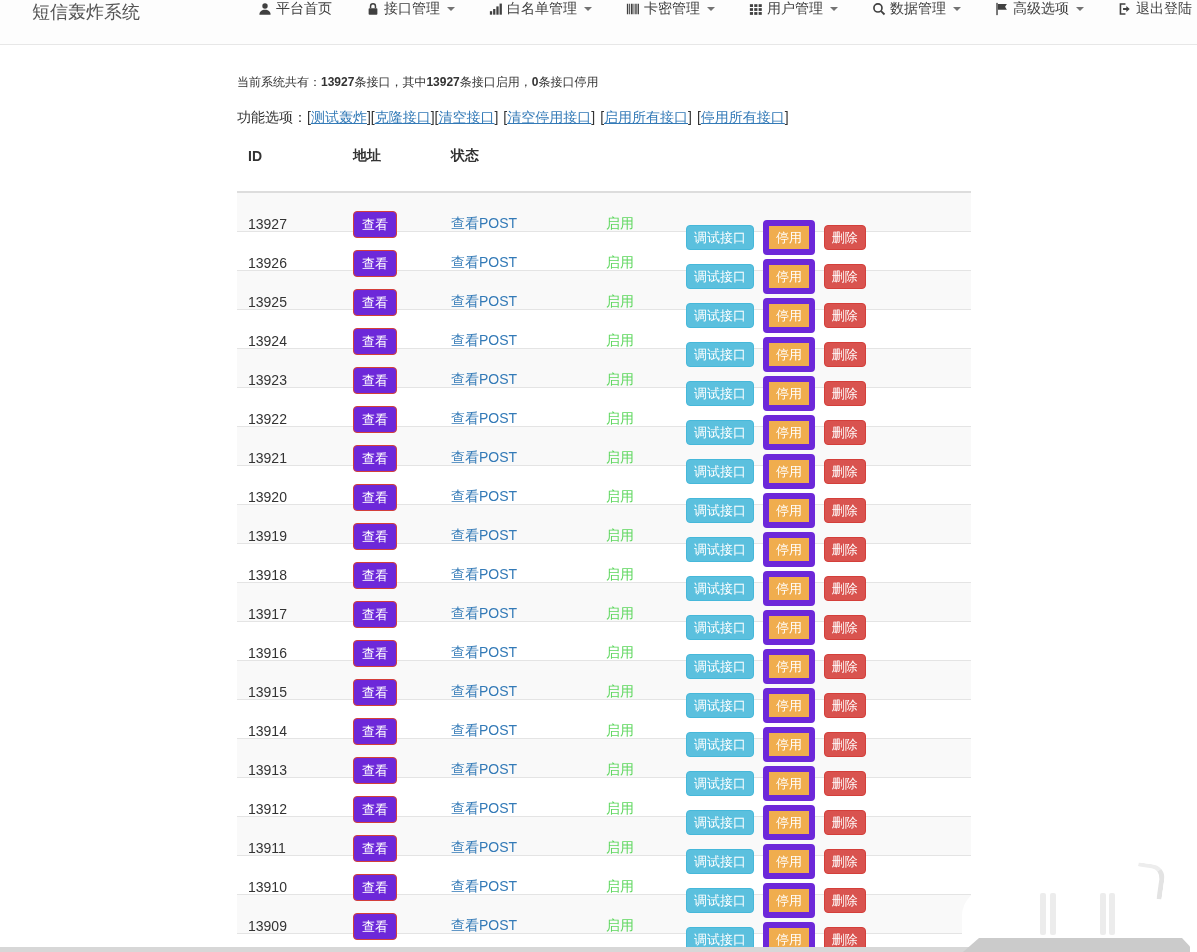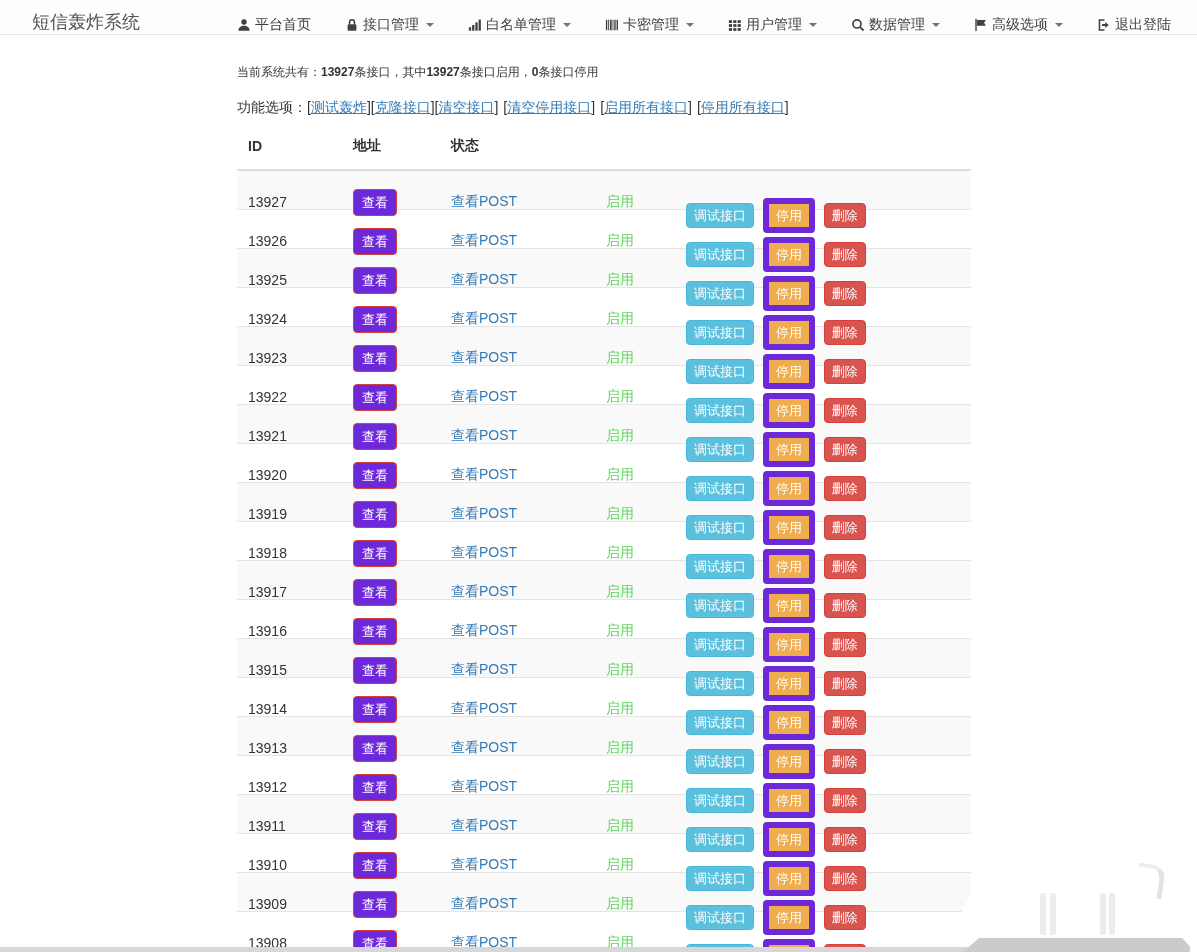--- a/index.html
+++ b/index.html
@@ -1,21 +1,21 @@
 <!DOCTYPE html>
 <html><head>
 <meta charset="utf-8">
 <style>
   * { margin:0; padding:0; box-sizing:border-box; }
   html,body { width:1197px; height:952px; background:#fff; overflow:hidden;
     font-family:"Liberation Sans","DejaVu Sans",sans-serif; }
 
   
-  .navbar { height:35px; background:#fdfdfd; border-bottom:1px solid #e7e7e7;
-    display:flex; align-items:flex-end; padding:0 22px 0 32px; }
+  .navbar { height:45px; background:#fdfdfd; border-bottom:1px solid #e7e7e7;
+    display:flex; align-items:flex-start; padding:0 1px 0 32px; }
   .brand { font-size:18px; color:#555; cursor:pointer; }
   .nav { margin-left:auto; display:flex; align-items:center; color:#404040; font-size:14px; }
   .nav-item { display:flex; align-items:center; gap:4px; padding:0 17px; cursor:pointer; white-space:nowrap; }
   .nav-item:last-child { padding-right:4px; }
   .nav-item svg { display:block; }
   .caret { width:0; height:0; margin-left:3px; border-left:4px solid transparent;
     border-right:4px solid transparent; border-top:4px solid #737373; }
 
   
   .container { width:734px; margin-left:237px; }
@@ -24,21 +24,21 @@
   .options { margin-top:18px; font-size:14px; color:#333; }
   .opt { color:#333; }
   .opt.sp { margin-left:5px; }
   .opt a { color:#337ab7; text-decoration:underline; cursor:pointer; }
 
   
   .table { margin-top:14px; font-size:14px; color:#333; }
   .trow { display:grid; grid-template-columns:105px 98px 155px 80px 1fr; align-items:center; }
   .trow > div { padding-left:11px; }
   .thead { font-weight:bold; border-bottom:2px solid #ddd; }
-  .thead > div { padding-top:6px; padding-bottom:14px; }
+  .thead > div { padding-top:6px; padding-bottom:26px; }
   .tbody .trow { height:39px; border-bottom:1px solid #e4e4e4; }
   .tbody .trow:nth-child(odd) { background:#f9f9f9; }
 
   .btn { display:inline-block; color:#fff; font-size:13px; line-height:1;
     border-radius:4px; cursor:pointer; text-align:center; }
   .btn-view  { background:#6d28d9; border:1px solid #d43f3a; padding:6px 8px; }
   .btn-debug { background:#5bc0de; border:1px solid #46b8da; padding:5px 7px; margin-right:5px; }
   .btn-stop  { background:#f0ad4e; border:6px solid #6d28d9; padding:5px 7px; margin-right:5px; }
   .btn-del   { background:#d9534f; border:1px solid #d43f3a; padding:5px 7px;margin-top:32px; }
   .post-link { color:#337ab7; cursor:pointer; text-decoration:none; }

